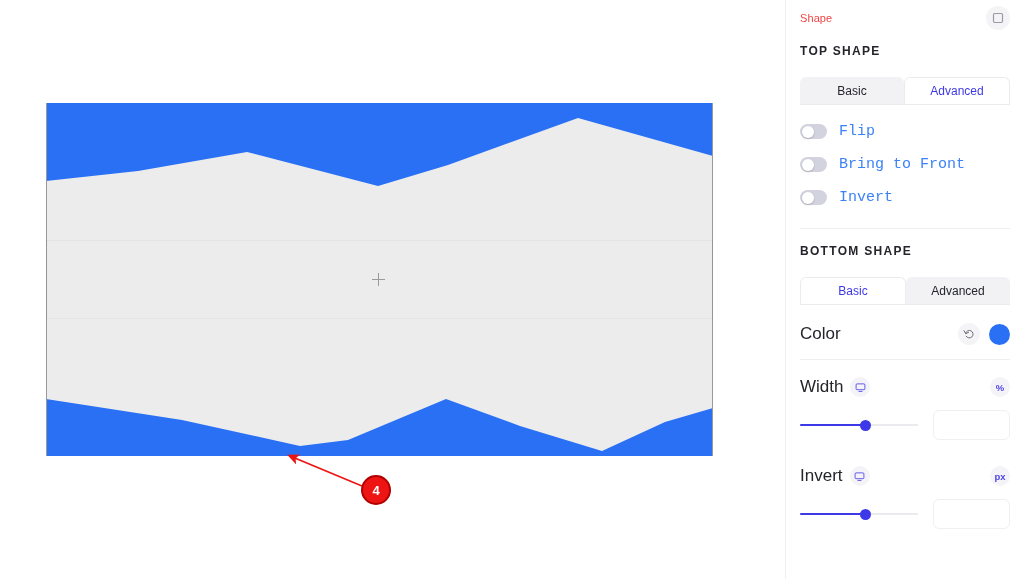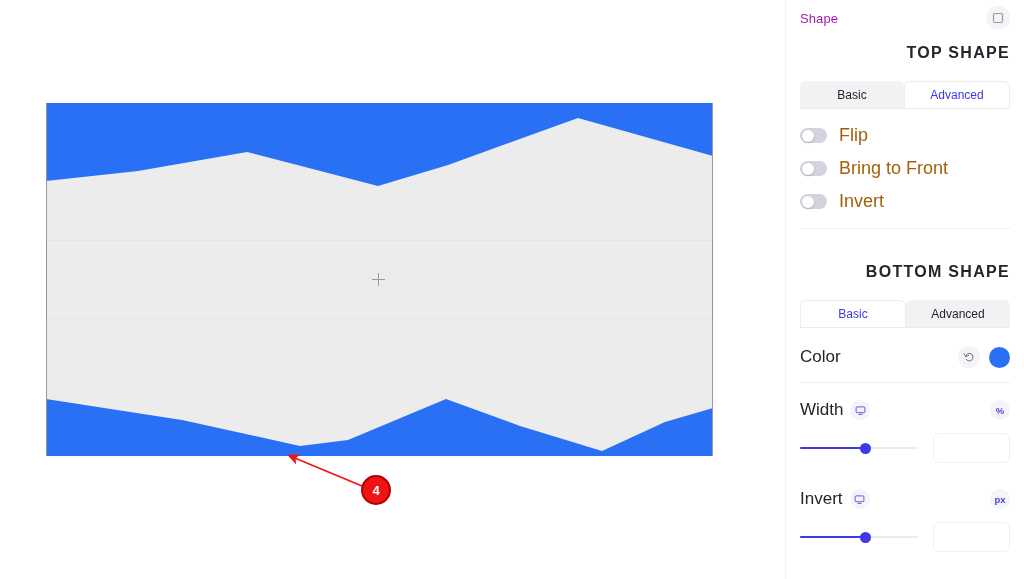--- a/index.html
+++ b/index.html
@@ -73,29 +73,29 @@
   
   .panel {
     position:absolute; left:786px; top:0; width:238px; height:579px;
     background:#ffffff; overflow:hidden;
   }
   .panel-header {
     position:absolute; left:0; top:0; width:238px; height:36px;
     display:flex; align-items:center; padding:0 14px 0 14px;
   }
   .panel-title {
-    font-size:13px; color:#a21caf; letter-spacing:0.1px;
+    font-size:11px; color:#ef4444; letter-spacing:0.1px;
   }
   .header-icon-btn {
     margin-left:auto; width:24px; height:24px; border-radius:50%;
     background:#f4f4f7; display:flex; align-items:center; justify-content:center;
   }
   .section-label {
-    font-size:16px; font-weight:bold; color:#24242c;
-    letter-spacing:1.3px; padding:0 14px;text-align:right;
+    font-size:12px; font-weight:bold; color:#24242c;
+    letter-spacing:1.3px; padding:0 14px;
   }
 
   
   .tabs {
     position:relative; margin:0 14px; height:27px;
     display:flex; align-items:stretch;
   }
   .tab {
     flex:1; display:flex; align-items:center; justify-content:center;
     font-size:12px; cursor:pointer;
@@ -113,21 +113,21 @@
   }
   .toggle {
     width:27px; height:15px; border-radius:8px; background:#d3d3e0;
     position:relative; flex:0 0 auto; margin-right:12px;
   }
   .toggle .knob {
     position:absolute; left:1.5px; top:1.5px; width:12px; height:12px;
     border-radius:50%; background:#ffffff;
     box-shadow:0 1px 2px rgba(0,0,0,.2);
   }
-  .toggle-label { font-size:18px; color:#a16207; }
+  .toggle-label { font-size:15px; color:#3b82f6;font-family:Liberation Mono, monospace; }
 
   
   .ctrl-row {
     display:flex; align-items:center; padding:0 14px; height:34px;
   }
   .ctrl-label { font-size:17px; color:#24242c; }
   .unit-chip {
     margin-left:auto; width:20px; height:20px; border-radius:50%;
     background:#f3f3f8; color:#4f46e5; font-size:9.5px; font-weight:bold;
     display:flex; align-items:center; justify-content:center;
@@ -253,21 +253,21 @@
       <div class="toggle-row">
         <span class="toggle">
           <span class="knob"></span>
         </span>
         <span class="toggle-label">Invert</span>
       </div>
     </div>
 
     <div class="divider" style="position:absolute; left:0; top:228px; width:210px; margin-left:14px;"></div>
 
-    <div style="position:absolute; left:0; top:263px; width:238px;">
+    <div style="position:absolute; left:0; top:244px; width:238px;">
       <div class="section-label">BOTTOM SHAPE</div>
 
       <div class="tabs" style="margin-top:19px;">
         <div class="tab active">
           <span>Basic</span>
         </div>
         <div class="tab inactive">
           <span>Advanced</span>
         </div>
       </div>

